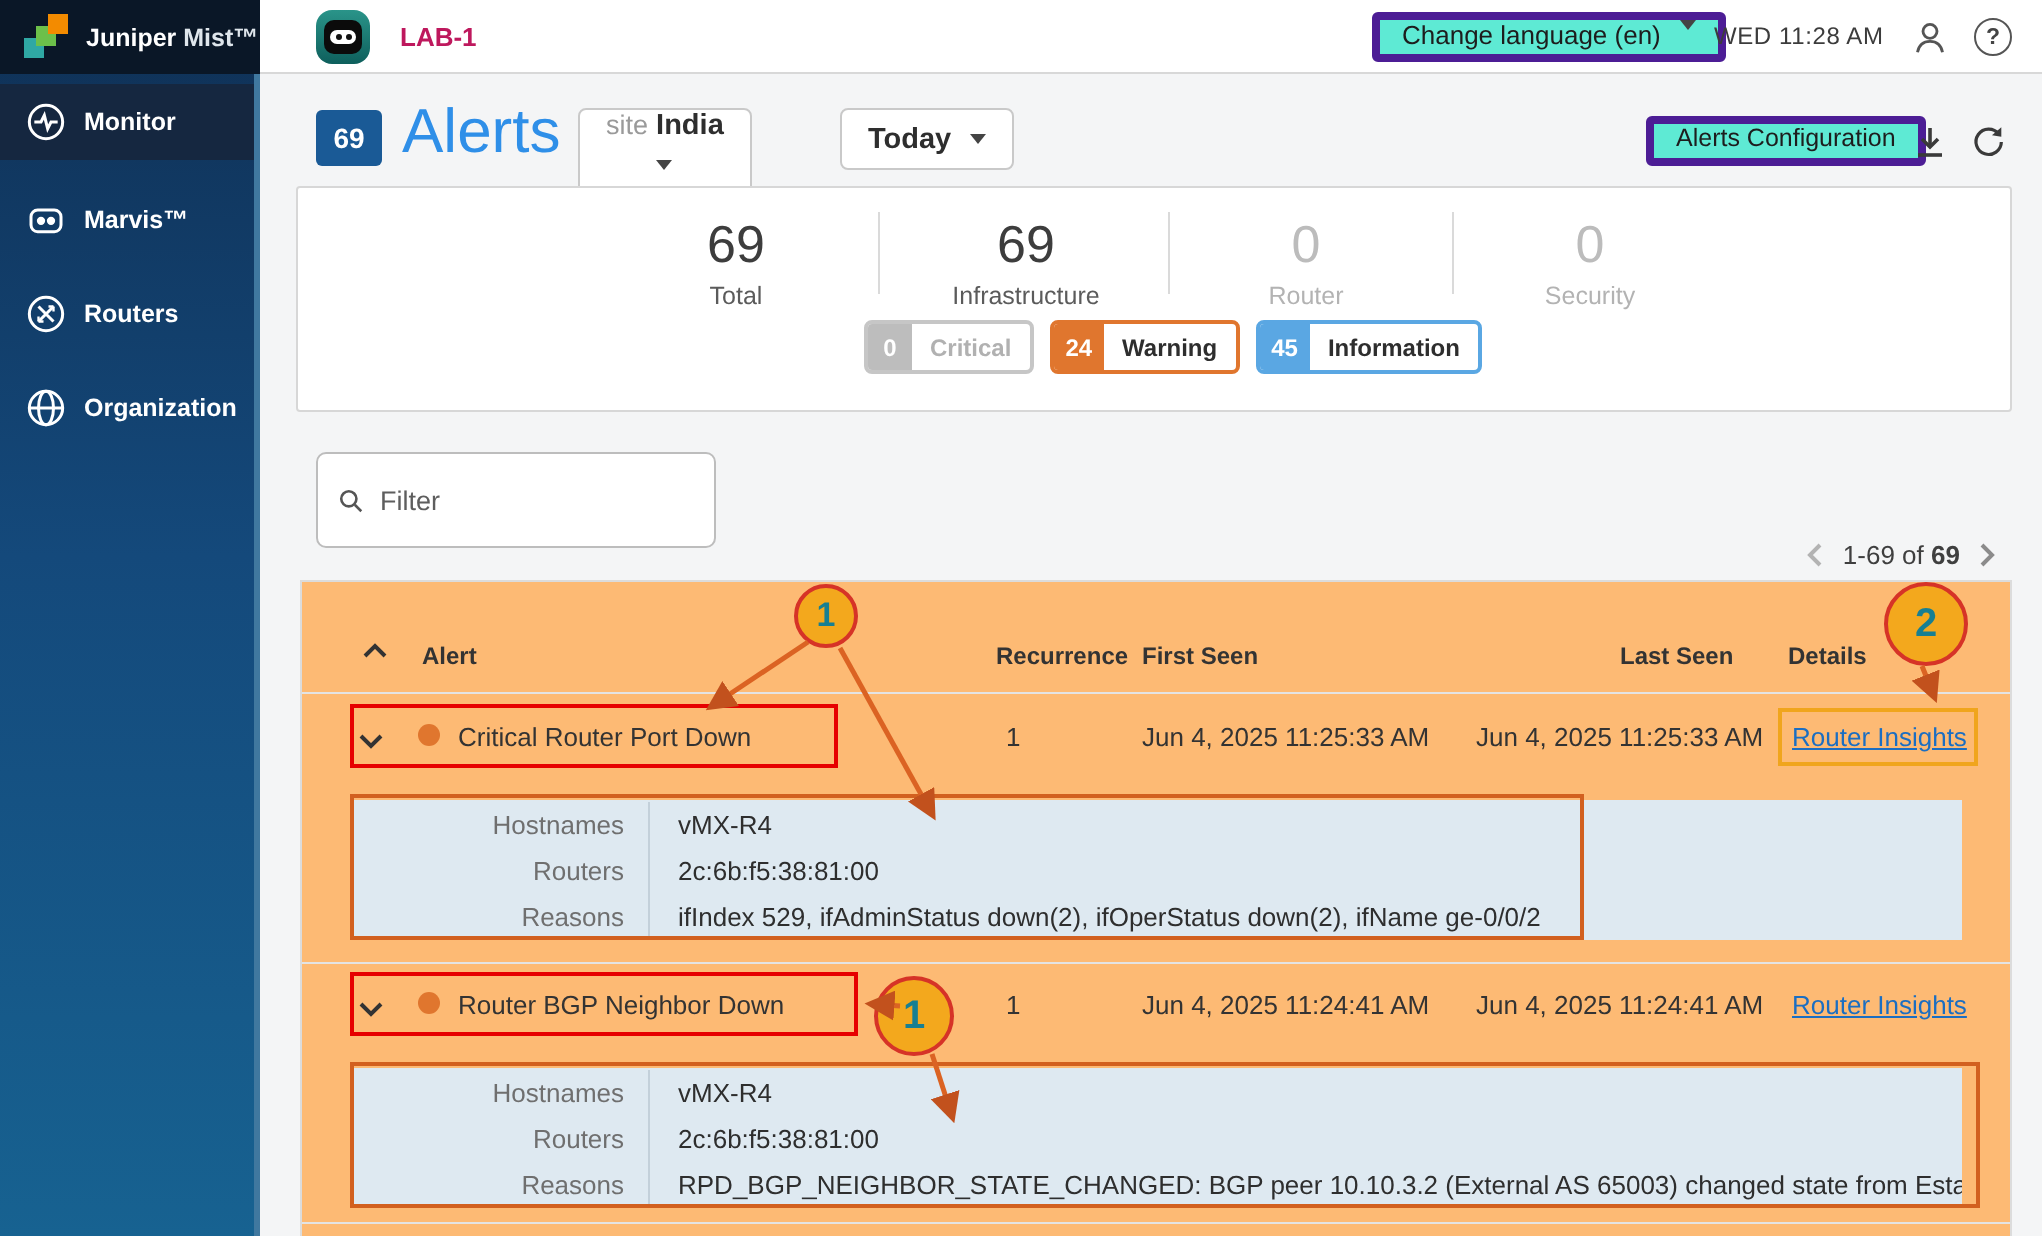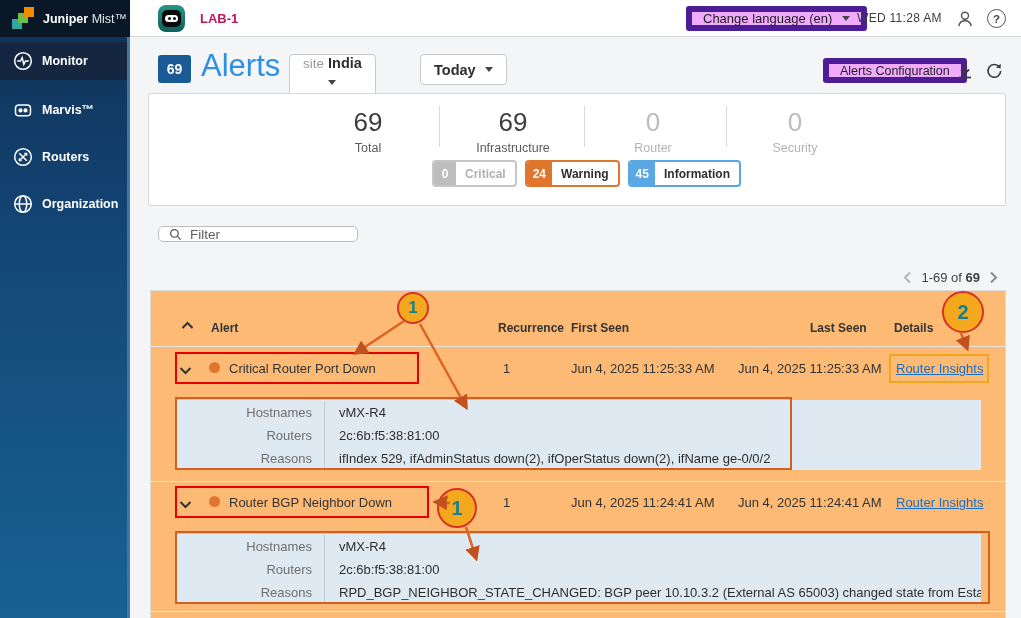--- a/index.html
+++ b/index.html
@@ -11,34 +11,34 @@
     background:linear-gradient(180deg,#0f3055 0%,#14497b 45%,#176291 100%); }
   .sidebar-edge { position:absolute; right:0; top:37px; width:3px; height:581px; background:#40789f; }
   .logo { position:absolute; left:0; top:0; width:130px; height:37px; background:#0a1727; display:flex; align-items:center; padding-left:12px; }
   .logo-mark { position:relative; width:24px; height:23px; margin-right:7px; }
   .logo-sq { position:absolute; width:10px; height:10px; }
   .logo-sq.teal   { left:0; top:12px; background:#2fa8a4; }
   .logo-sq.green  { left:6px; top:6px; background:#6cc04a; }
   .logo-sq.orange { left:12px; top:0; background:#f38b00; }
   .logo-text { color:#fff; font-size:12.5px; white-space:nowrap; }
   .logo-text b { font-weight:bold; }
-  .logo-text .light { font-weight:400; color:#dfe6ec; }
+  .logo-text .light { font-weight:700; color:#dfe6ec; }
   .nav-item { position:absolute; left:0; width:130px; height:38px; display:flex; align-items:center; gap:9px; padding-left:12px; color:#fff; font-size:12.5px; font-weight:bold; cursor:pointer; }
   .nav-item.selected { background:#152740; }
   .nav-icon { width:21px; height:21px; flex:0 0 auto; display:flex; align-items:center; justify-content:center; }
 
   
   .topbar { position:absolute; left:130px; top:0; width:891px; height:37px; background:#fff; border-bottom:1px solid #d8d8d8; }
   .marvis-badge { position:absolute; left:28px; top:5px; width:27px; height:27px; border-radius:8px;
     background:linear-gradient(180deg,#2a9489,#0e5f5c); display:flex; align-items:center; justify-content:center; cursor:pointer; }
   .marvis-face { width:19px; height:17px; background:#0b0b0b; border-radius:5px; display:flex; align-items:center; justify-content:center; }
   .marvis-eyes { width:13px; height:7px; background:#fff; border-radius:4px; display:flex; align-items:center; justify-content:center; gap:2px; }
   .marvis-eyes i { width:3px; height:3px; background:#111; border-radius:50%; }
   .lab-name { position:absolute; left:70px; top:0; line-height:37px; font-size:13px; font-weight:bold; color:#be185d; }
-  .gray-btn { background:#f0abfc; border:6px solid #4c1d95; border-radius:3px; font-size:13px; color:#1d1d1d; display:flex; align-items:center; cursor:pointer; }
+  .gray-btn { background:#5eead4; border:4px solid #4c1d95; border-radius:3px; font-size:13px; color:#1d1d1d; display:flex; align-items:flex-start; cursor:pointer; }
   .lang-btn { position:absolute; left:556px; top:6px; height:25px; padding:0 11px; gap:10px; }
   .caret { width:0; height:0; border-left:4.5px solid transparent; border-right:4.5px solid transparent; border-top:5px solid #444; }
   .datetime { position:absolute; left:727px; top:0; line-height:37px; font-size:12px; color:#3c3c3c; letter-spacing:.3px; }
   .tb-icon { position:absolute; top:8px; width:21px; height:21px; display:flex; align-items:center; justify-content:center; cursor:pointer; }
   .help-circle { width:19px; height:19px; border:1.5px solid #555; border-radius:50%; display:flex; align-items:center; justify-content:center; font-size:11.5px; font-weight:bold; color:#444; }
 
   
   .count-badge { position:absolute; left:158px; top:55px; width:33px; height:28px; background:#1a5a96; color:#fff; font-size:14px; font-weight:bold; border-radius:3px; display:flex; align-items:center; justify-content:center; }
   .page-title { position:absolute; left:201px; top:48px; font-size:31px; color:#2f8fe8; font-weight:400; }
   .white-btn { position:absolute; background:#fff; border:1px solid #c9c9c9; border-radius:4px; display:flex; align-items:center; gap:9px; padding:0 13px; cursor:pointer; font-size:14.5px; color:#2e2e2e; }
@@ -59,21 +59,21 @@
   .stat-div { position:absolute; top:12px; width:1px; height:41px; background:#dadada; }
   .sev-row { position:absolute; left:283px; top:66px; display:flex; gap:8px; }
   .sev { display:inline-flex; border:2px solid; border-radius:4px; background:#fff; height:27px; font-size:12px; font-weight:bold; overflow:hidden; cursor:pointer; }
   .sev .cnt { color:#fff; min-width:22px; display:flex; align-items:center; justify-content:center; padding:0 6px; }
   .sev .lbl { display:flex; align-items:center; padding:0 9px; color:#2e2e2e; }
   .sev.critical { border-color:#c6c6c6; } .sev.critical .cnt { background:#bdbdbd; } .sev.critical .lbl { color:#b1b1b1; }
   .sev.warning  { border-color:#e0762e; } .sev.warning .cnt  { background:#e0762e; }
   .sev.information { border-color:#5aa7e3; } .sev.information .cnt { background:#5aa7e3; }
 
   
-  .filter-box { position:absolute; left:158px; top:226px; width:200px; height:16px; background:#fff; border:1px solid #bdbdbd; border-radius:5px; display:flex; align-items:center; padding:0 10px; gap:8px; }
+  .filter-box { position:absolute; left:158px; top:226px; width:200px; height:48px; background:#fff; border:1px solid #bdbdbd; border-radius:5px; display:flex; align-items:center; padding:0 10px; gap:8px; }
   .filter-box input { border:none; outline:none; font-size:13.5px; color:#333; width:150px; font-family:"Liberation Sans",sans-serif; background:transparent; }
   .filter-box input::placeholder { color:#5e5e5e; }
   .pagination { position:absolute; left:856px; top:268px; width:142px; height:18px; display:flex; align-items:center; justify-content:flex-end; gap:9px; font-size:13px; color:#3f3f3f; }
   .pagination b { font-weight:bold; }
   .pg-chev { display:flex; align-items:center; cursor:pointer; }
 
   
   .table-card { position:absolute; left:150px; top:290px; width:856px; height:328px; background:#fdba74; border:1px solid #dcdcdc; border-bottom:none; }
   .th { position:absolute; top:30px; font-size:12px; font-weight:bold; color:#333; }
   .hline { position:absolute; left:0; width:854px; height:1px; background:#e4e4e4; }

